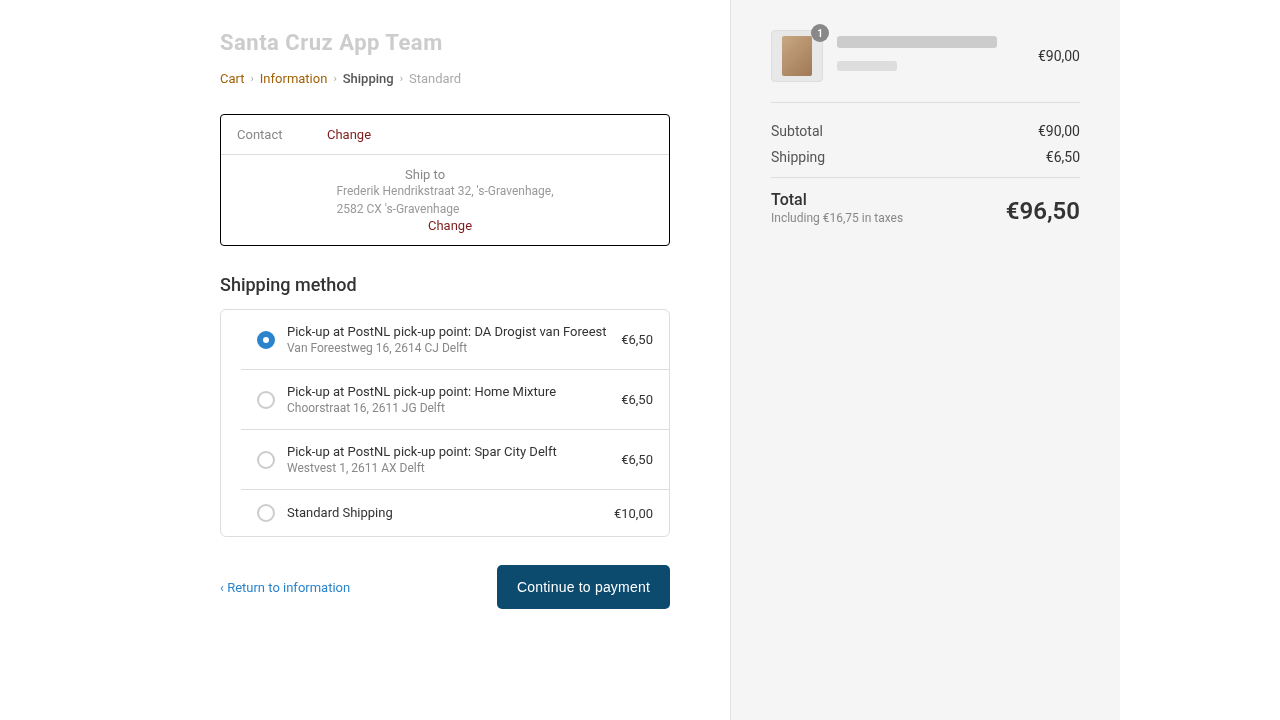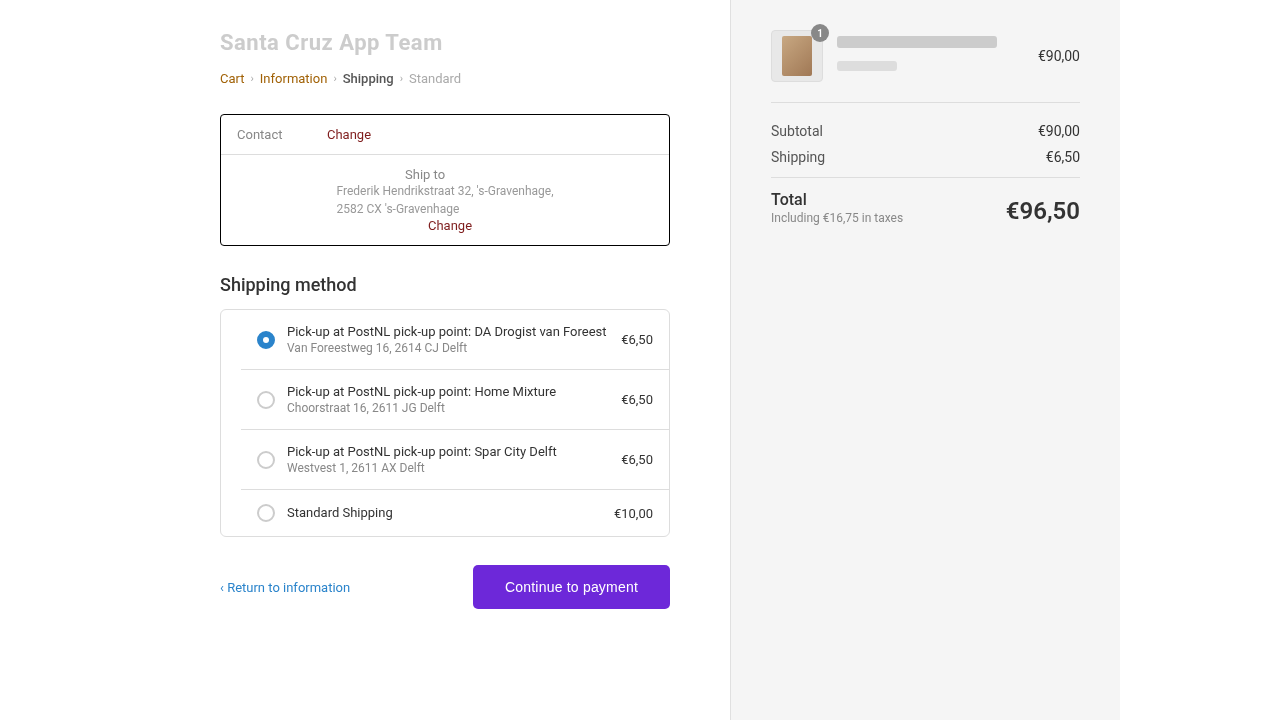--- a/index.html
+++ b/index.html
@@ -165,25 +165,25 @@
     }
     .return-link {
       color: #2b84cb;
       font-size: 13px;
       cursor: pointer;
       display: flex;
       align-items: center;
       gap: 4px;
     }
     .continue-btn {
-      background: #6d28d9;
+      background: #0c4a6e;
       color: #fff;
       border: none;
       border-radius: 5px;
-      padding: 14px 32px;
+      padding: 14px 20px;
       font-size: 14px;
       font-weight: 500;
       cursor: pointer;
       letter-spacing: 0.2px;
     }
 
     
     .product-row {
       display: flex;
       align-items: center;

